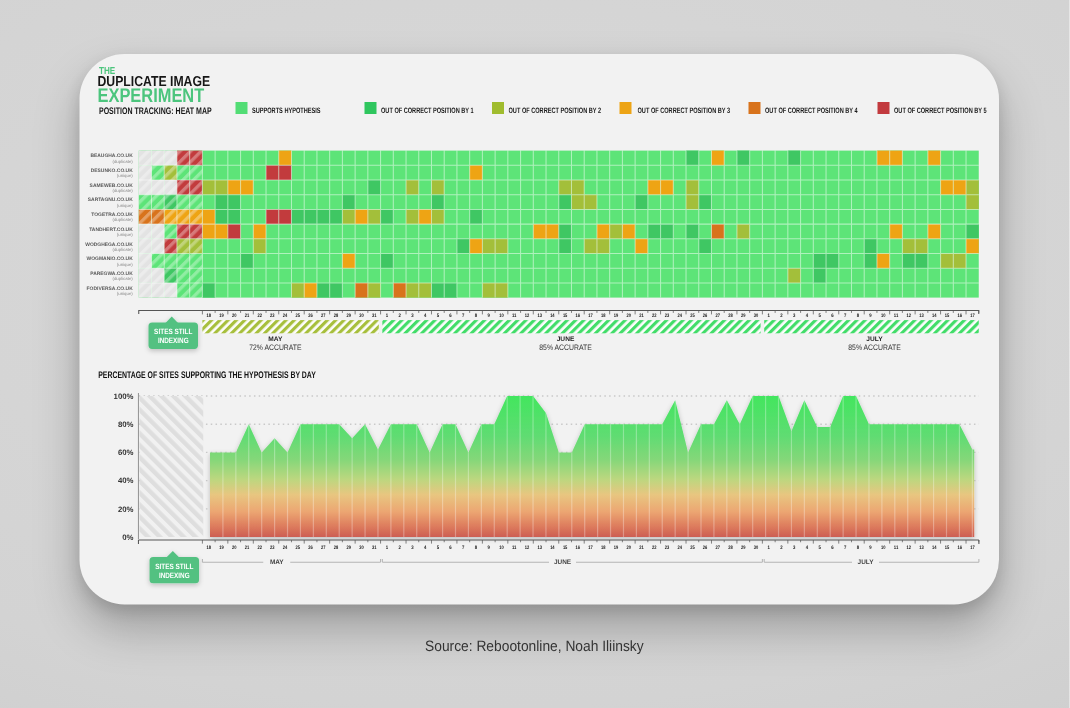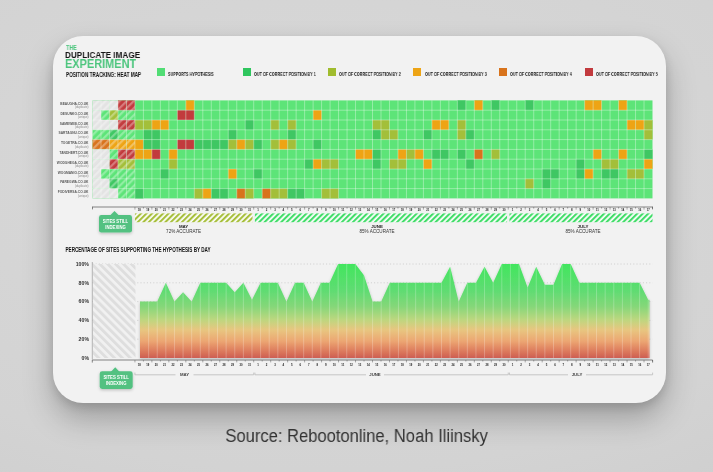--- a/index.html
+++ b/index.html
@@ -1,21 +1,21 @@
 <!DOCTYPE html>
 <html><head><meta charset="utf-8">
 <style>
 html,body{margin:0;padding:0;}
 body{width:713px;height:472px;position:relative;overflow:hidden;
  font-family:"Liberation Sans",sans-serif;
  background:radial-gradient(ellipse 120% 100% at 45% 40%, #d9d9d9 0%, #d3d3d3 60%, #cacaca 100%);}
 .card{position:absolute;left:53px;top:36px;width:613px;height:367px;border-radius:30px;
  background:#f2f2f2;box-shadow:0 16px 30px rgba(0,0,0,0.25),0 4px 10px rgba(0,0,0,0.12);}
 .hd{position:absolute;font-weight:bold;white-space:nowrap;transform-origin:left top;will-change:transform;}
-.src{position:absolute;left:0;top:425.5px;width:713px;text-align:center;font-size:18px;color:#333;}
+.src{position:absolute;left:0;top:425.5px;width:713px;text-align:center;font-size:10px;color:#333;}
 .src span{display:inline-block;transform:scaleX(0.92);transform-origin:center top;will-change:transform;}
 </style></head>
 <body>
 <div class="card"></div>
 <div class="hd" style="left:65.5px;top:43.6px;font-size:6.8px;color:#4cc57d;transform:scaleX(0.8)">THE</div>
 <div class="hd" style="left:65.3px;top:48.9px;font-size:9.6px;color:#161616;transform:scaleX(0.85)">DUPLICATE IMAGE</div>
 <div class="hd" style="left:65.3px;top:56.4px;font-size:13.2px;color:#4cc57d;transform:scaleX(0.83)">EXPERIMENT</div>
 <div class="hd" style="left:65.5px;top:70.6px;font-size:6.4px;color:#161616;transform:scaleX(0.73)">POSITION TRACKING: HEAT MAP</div>
 <div style="position:absolute;left:156.7px;top:68.3px;width:8.2px;height:8.2px;background:#52dd75"></div>
 <div class="hd" style="left:168.0px;top:70.6px;font-size:5.2px;color:#1a1a1a;transform:scaleX(0.72)">SUPPORTS HYPOTHESIS</div>

